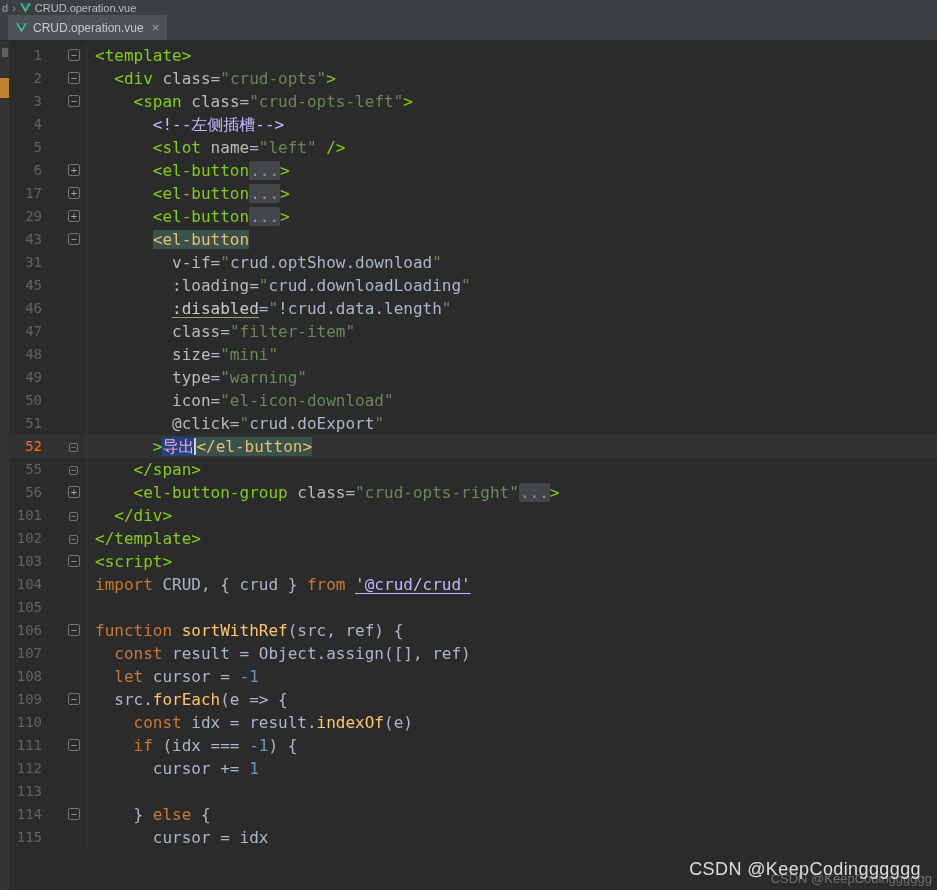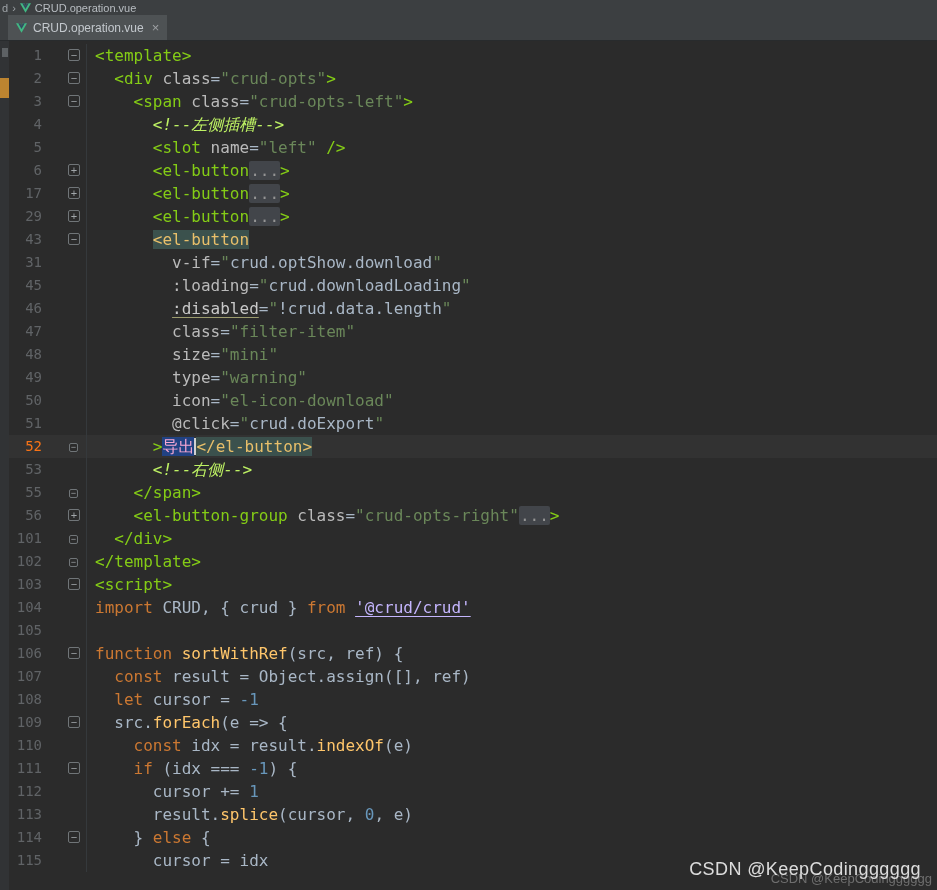--- a/index.html
+++ b/index.html
@@ -44,21 +44,21 @@
   }
   .fold-end{width:9px;height:9px;top:8px;right:8px;font-size:9px;line-height:7px;}
   .code-text{white-space:pre;padding-left:8px;}
   
   .tk-def{color:#a9b7c6;}
   .tk-tag{color:#84cc16;}
   .tk-attr{color:#bababa;}
   .tk-attrU{color:#c9c9c9;text-decoration:underline;text-decoration-color:#9c9c6e;text-underline-offset:3px;}
   .tk-str{color:#6a8759;}
   .tk-strU{color:#c4b5fd;text-decoration:underline;text-underline-offset:3px;}
-  .tk-com{color:#bef264;font-style:italic;}
+  .tk-com{color:#c4b5fd;}
   .tk-kw{color:#cc7832;}
   .tk-num{color:#6897bb;}
   .tk-fn{color:#ffc66b;}
   .tk-fold{background:#42454a;color:#949494;border-radius:2px;padding:0 1px;}
   .tk-sel{background:#214283;color:#f9a8d4;}
   .tk-tagm{background:#3b514d;color:#e8bf6a;}
   .tk-caret{display:inline-block;width:2px;height:17px;background:#d0d0d0;vertical-align:-3px;}
   
   .panel-edge{position:absolute;left:0;top:0;bottom:0;width:9px;background:#313335;z-index:3;}
   .edge-glyph{position:absolute;top:7px;left:2px;width:6px;height:9px;background:#82878a;opacity:.55;}
@@ -201,25 +201,20 @@
           <span class="code-text"><span class="tk-def">        </span><span class="tk-attr">@click</span><span class="tk-def">=</span><span class="tk-str">"</span><span class="tk-def">crud.doExport</span><span class="tk-str">"</span></span>
         </div>
         <div class="code-line caret-line">
           <span class="gutter-num">52</span>
           <span class="gutter-fold">
             <span class="fold-mark fold-end">−</span>
           </span>
           <span class="code-text"><span class="tk-def">      </span><span class="tk-tag">&gt;</span><span class="tk-sel">导出</span><span class="tk-caret"></span><span class="tk-tagm">&lt;/el-button&gt;</span></span>
         </div>
         <div class="code-line">
-          <span class="gutter-num">53</span>
-          <span class="gutter-fold"></span>
-          <span class="code-text"><span class="tk-def">      </span><span class="tk-com">&lt;!--右侧--&gt;</span></span>
-        </div>
-        <div class="code-line">
           <span class="gutter-num">55</span>
           <span class="gutter-fold">
             <span class="fold-mark fold-end">−</span>
           </span>
           <span class="code-text"><span class="tk-def">    </span><span class="tk-tag">&lt;/span&gt;</span></span>
         </div>
         <div class="code-line">
           <span class="gutter-num">56</span>
           <span class="gutter-fold">
             <span class="fold-mark fold-plus">+</span>
@@ -294,21 +289,20 @@
           <span class="code-text"><span class="tk-def">    </span><span class="tk-kw">if</span><span class="tk-def"> (idx === </span><span class="tk-num">-1</span><span class="tk-def">) {</span></span>
         </div>
         <div class="code-line">
           <span class="gutter-num">112</span>
           <span class="gutter-fold"></span>
           <span class="code-text"><span class="tk-def">      cursor += </span><span class="tk-num">1</span></span>
         </div>
         <div class="code-line">
           <span class="gutter-num">113</span>
           <span class="gutter-fold"></span>
-          <span class="code-text"><span class="tk-def">      result.</span><span class="tk-fn">splice</span><span class="tk-def">(cursor, </span><span class="tk-num">0</span><span class="tk-def">, e)</span></span>
         </div>
         <div class="code-line">
           <span class="gutter-num">114</span>
           <span class="gutter-fold">
             <span class="fold-mark fold-minus">−</span>
           </span>
           <span class="code-text"><span class="tk-def">    } </span><span class="tk-kw">else</span><span class="tk-def"> {</span></span>
         </div>
         <div class="code-line">
           <span class="gutter-num">115</span>

